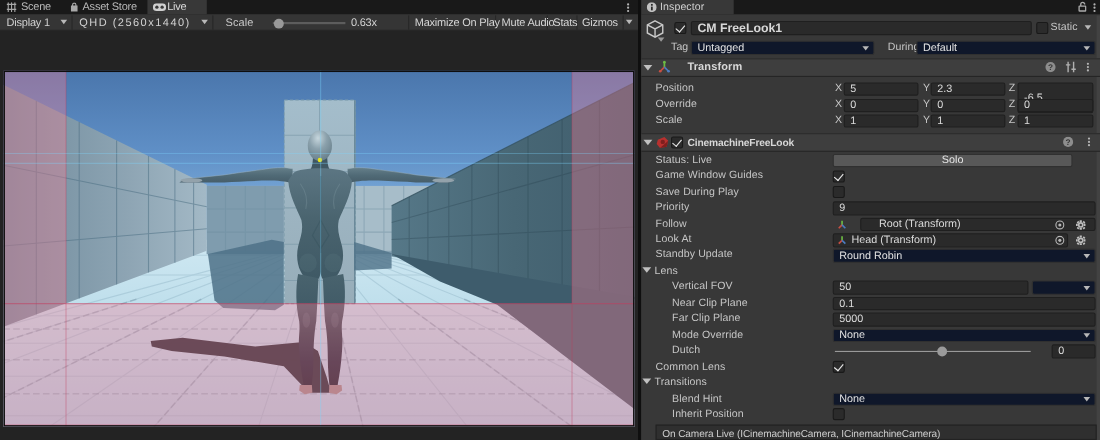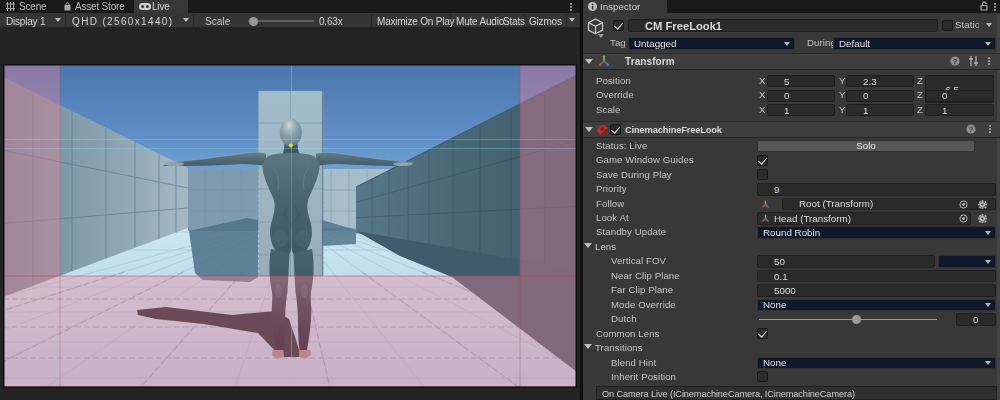--- a/index.html
+++ b/index.html
@@ -1,19 +1,19 @@
 <!DOCTYPE html>
 <html><head><meta charset="utf-8">
 <style>
 html,body{margin:0;padding:0;width:1000px;height:400px;overflow:hidden;background:#383838;
 font-family:"Liberation Sans",sans-serif;}
 .ab{position:absolute;}
 .lbl{position:absolute;color:#c6c6c6;font-size:9.6px;line-height:12px;white-space:nowrap;letter-spacing:0.1px;}
 .fld{position:absolute;background:#2a2a2a;border:1px solid #1f1f1f;border-radius:2px;box-sizing:border-box;
-color:#dcdcdc;font-size:9.8px;display:flex;align-items:center;padding-left:16px;white-space:nowrap;}
+color:#dcdcdc;font-size:9.8px;display:flex;align-items:center;padding-left:5px;white-space:nowrap;}
 .dd{position:absolute;background:#0f172a;border:1px solid #303030;border-radius:2px;box-sizing:border-box;
 color:#e2e2e2;font-size:9.8px;display:flex;align-items:center;padding-left:5px;white-space:nowrap;}
 .cb{position:absolute;width:11px;height:11px;background:#2b2b2b;border:1px solid #191919;border-radius:2px;box-sizing:border-box;}
 .cb.on::after{content:"";position:absolute;left:2px;top:0px;width:4px;height:7px;border:solid #e8e8e8;border-width:0 1.6px 1.6px 0;transform:rotate(40deg);}
 .tri{position:absolute;width:0;height:0;border-left:3.5px solid transparent;border-right:3.5px solid transparent;border-top:4.5px solid #b8b8b8;}
 .fold{position:absolute;width:0;height:0;border-left:4px solid transparent;border-right:4px solid transparent;border-top:5px solid #c0c0c0;}
 .dots{position:absolute;width:2px;height:2px;background:#b5b5b5;border-radius:50%;
 box-shadow:0 3px 0 #b5b5b5,0 6px 0 #b5b5b5;}
 .hdr{position:absolute;left:583px;width:417px;height:17px;background:#3e3e3e;border-top:1px solid #2c2c2c;border-bottom:1px solid #252525;box-sizing:border-box;}
 .bold{font-weight:bold;color:#d8d8d8;}

